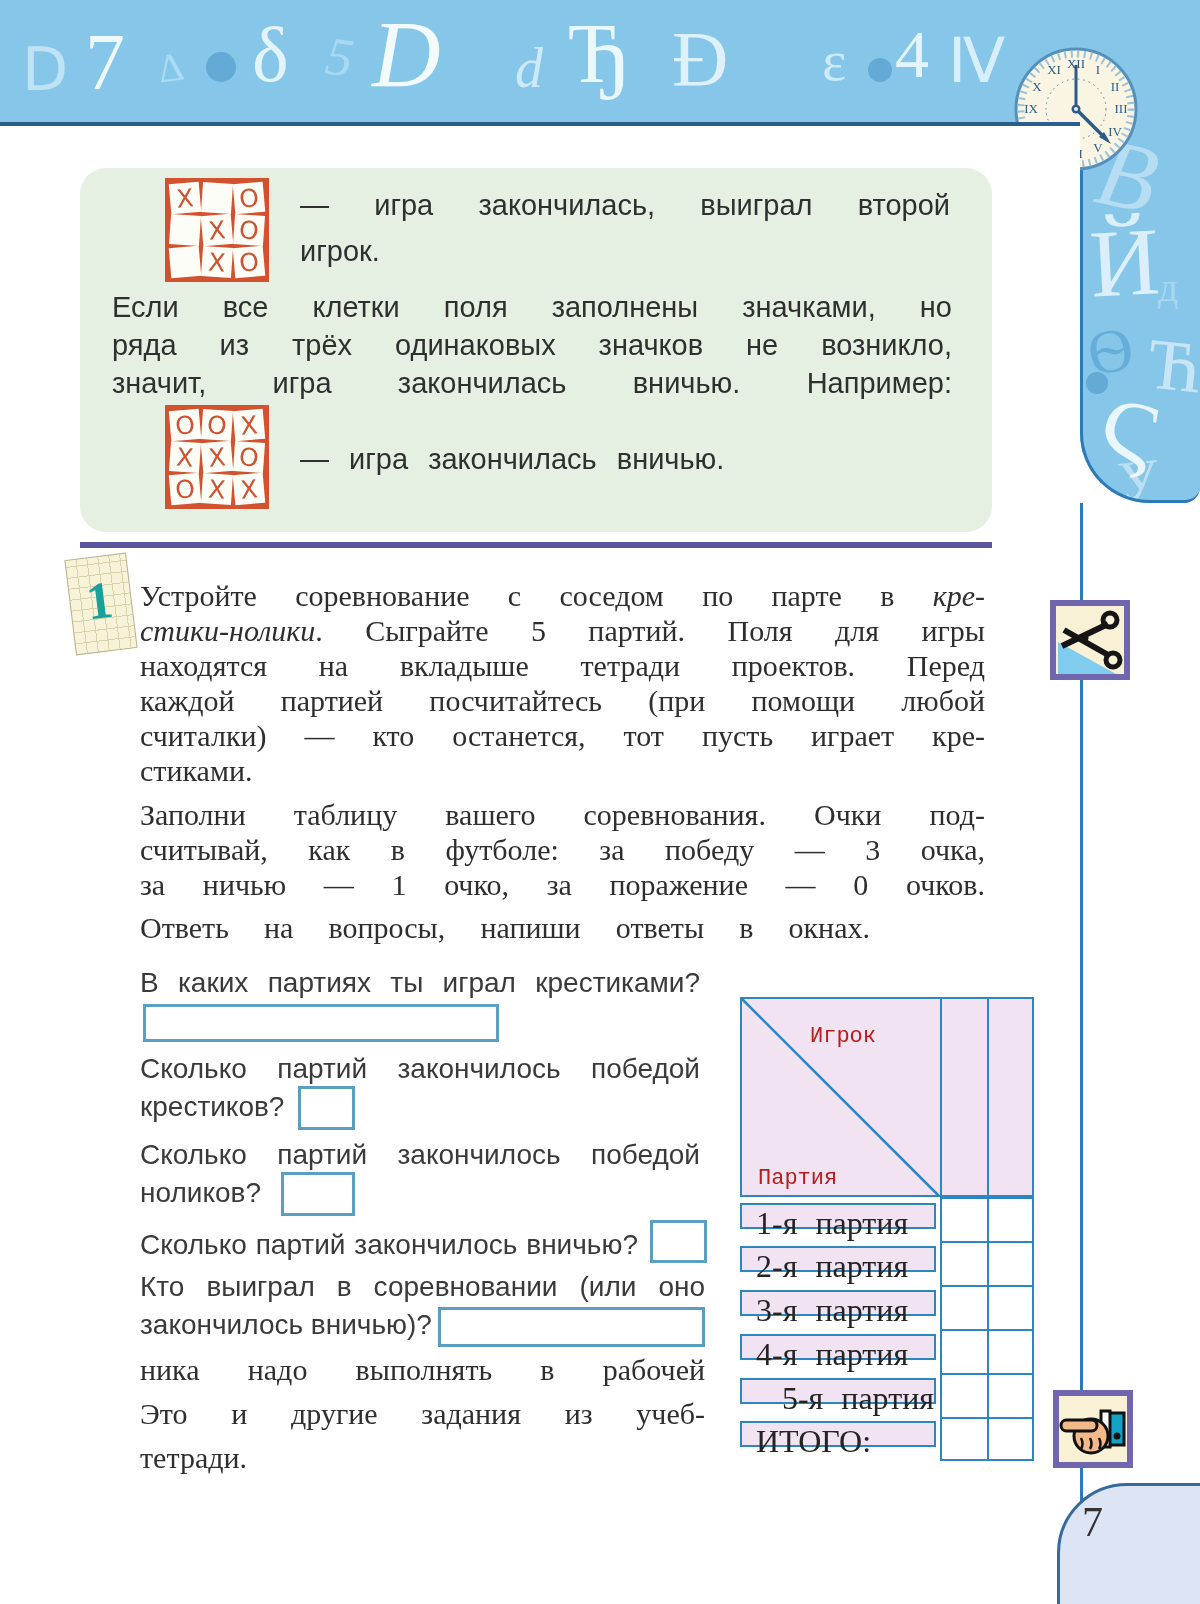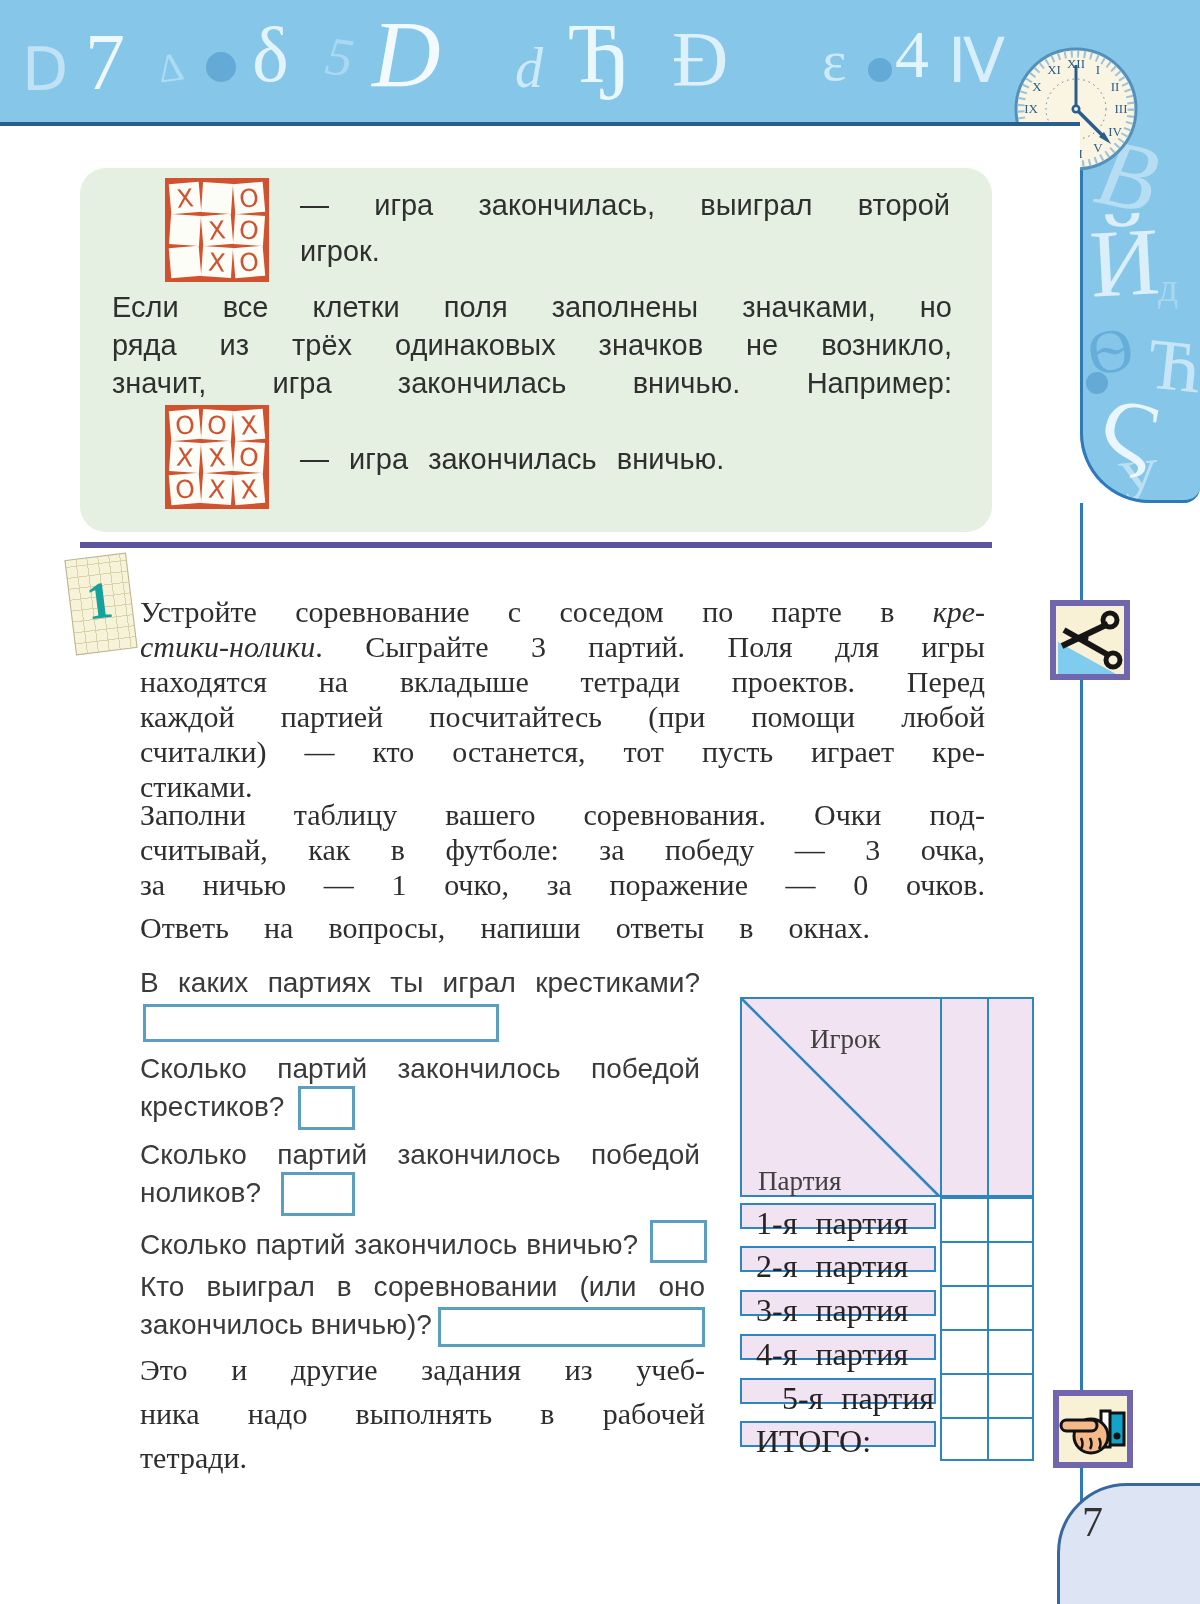--- a/index.html
+++ b/index.html
@@ -55,21 +55,21 @@
 
   
   .tbl-header{left:740px;top:997px;width:294px;height:200px;background:#f1e3f2;
       border:2px solid #2e86c0;z-index:4;}
   .tbl-vline{position:absolute;top:0;width:2px;height:100%;background:#2e86c0;}
   .tbl-data{left:940px;top:1197px;width:94px;height:264px;background:#fff;
       border:2px solid #2e86c0;z-index:4;}
   .tbl-hline{position:absolute;left:0;width:100%;height:2px;background:#2e86c0;}
   .tbl-label{background:#f1e3f2;border:2px solid #2e86c0;width:196px;height:26px;
       font-size:32px;line-height:36px;padding-left:14px;word-spacing:10px;color:#242424;z-index:4;}
-  .corner-word{font-family:Liberation Serif, serif;font-size:27px;color:#404040;z-index:5;}
+  .corner-word{font-family:Liberation Mono, monospace;font-size:22px;color:#b91c1c;z-index:5;}
   .hotcell{z-index:5;background:transparent;}
 
   
   .iconbox{border:6px solid #7066ad;background:#f8f1d6;z-index:5;}
   .bubble{left:1057px;top:1483px;width:200px;height:160px;background:#dde4f3;
       border:3px solid #35699f;border-radius:70px 0 0 0;z-index:5;}
   .pagenum{position:absolute;left:22px;top:12px;font-size:42px;color:#333;
       font-family:"Liberation Serif",serif;}
 </style>
 </head>
@@ -172,23 +172,23 @@
   </div>
 
   <div class="abs ct sans cap" style="left:300px;top:436px;width:650px;word-spacing:12px;">— игра закончилась вничью.</div>
 
   <div class="abs divider"></div>
 
   <div class="abs taskpaper ct">
     <span class="tasknum">1</span>
   </div>
 
-  <div class="abs ct serif-par" style="left:140px;top:578px;width:845px;margin-top:16px;">
+  <div class="abs ct serif-par" style="left:140px;top:578px;width:845px;">
     <div class="jline"><span>Устройте соревнование с соседом по парте в </span><span class="it">кре-</span></div>
-    <div class="jline"><span class="it">стики-нолики</span><span>. Сыграйте 3 партий. Поля для игры</span></div>
+    <div class="jline"><span class="it">стики-нолики</span><span>. Сыграйте 5 партий. Поля для игры</span></div>
     <div class="jline"><span>находятся на вкладыше тетради проектов. Перед</span></div>
     <div class="jline"><span>каждой партией посчитайтесь (при помощи любой</span></div>
     <div class="jline"><span>считалки) — кто останется, тот пусть играет кре-</span></div>
     <div><span>стиками.</span></div>
   </div>
 
   <div class="abs ct serif-par" style="left:140px;top:797px;width:845px;">
     <div class="jline">Заполни таблицу вашего соревнования. Очки под-</div>
     <div class="jline">считывай, как в футболе: за победу — 3 очка,</div>
     <div class="jline">за ничью — 1 очко, за поражение — 0 очков.</div>
@@ -214,22 +214,22 @@
   <div class="abs ct sans qtxt jline" style="left:140px;top:1226px;width:498px;">Сколько партий закончилось вничью?</div>
   <div class="abs ansbox" style="left:650px;top:1220px;width:57px;height:43px;"></div>
 
   <div class="abs ct sans qtxt" style="left:140px;top:1268px;width:565px;">
     <div class="jline">Кто выиграл в соревновании (или оно</div>
     <div>закончилось вничью)?</div>
   </div>
   <div class="abs ansbox" style="left:438px;top:1307px;width:267px;height:40px;"></div>
 
   <div class="abs ct serif-close" style="left:140px;top:1348px;width:565px;">
+    <div class="jline">ника надо выполнять в рабочей</div>
     <div class="jline">Это и другие задания из учеб-</div>
-    <div class="jline">ника надо выполнять в рабочей</div>
     <div>тетради.</div>
   </div>
 
   <div class="abs tbl-header">
     <div class="tbl-vline" style="left:198px;"></div>
     <div class="tbl-vline" style="left:245px;"></div>
   </div>
   <svg class="abs" style="left:740px;top:997px;z-index:5;" width="200" height="200">
     <line x1="1" y1="1" x2="199" y2="199" stroke="#2e86c0" stroke-width="2.5"></line>
   </svg>

